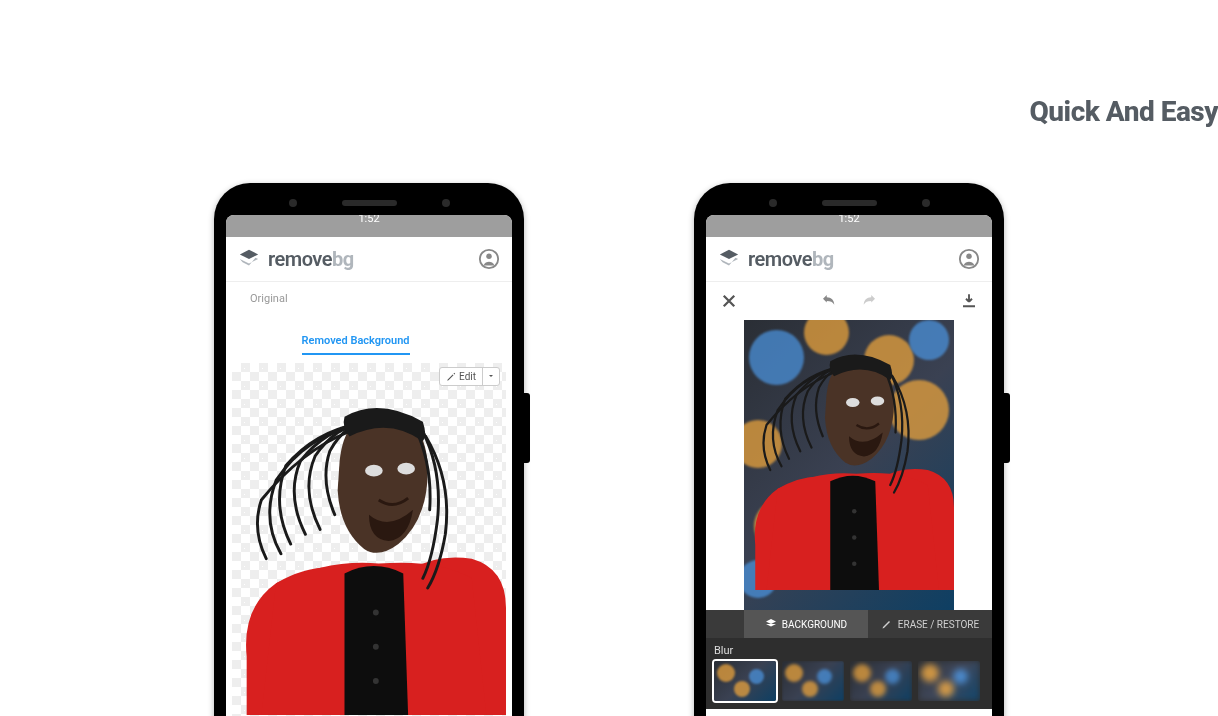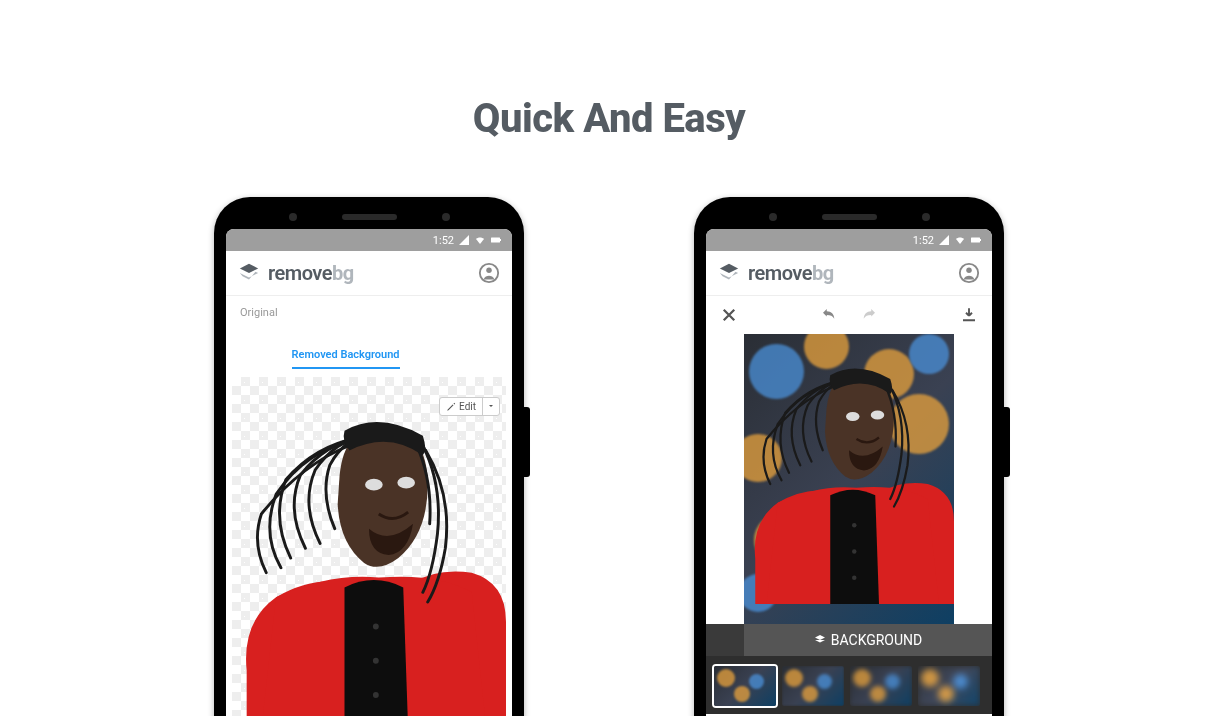--- a/index.html
+++ b/index.html
@@ -1,53 +1,53 @@
 <!DOCTYPE html>
 <html><head>
 <meta charset="utf-8">
 <style>
 * { margin:0; padding:0; box-sizing:border-box; }
 body { background:#fff; font-family:-apple-system,BlinkMacSystemFont,"Segoe UI",Roboto,sans-serif; width:1218px; height:716px; overflow:hidden; }
-.heading { text-align:center; font-size:40px; font-weight:800; color:#555c63; margin-top:95px; letter-spacing:-0.5px; }
+.heading { text-align:right; font-size:28px; font-weight:800; color:#555c63; margin-top:95px; letter-spacing:-0.5px; }
 .phones { display:flex; justify-content:center; gap:170px; margin-top:55px; }
 .phone { width:310px; height:540px; background:#000; border-radius:36px 36px 0 0; padding:12px 12px 0 12px; position:relative; box-shadow:0 2px 6px rgba(0,0,0,.3); }
 .phone::after { content:""; position:absolute; right:-6px; top:210px; width:6px; height:70px; background:#000; border-radius:0 3px 3px 0; }
 .speaker-row { display:flex; justify-content:center; align-items:center; gap:45px; margin-top:4px; margin-bottom:8px; }
 .dot { width:8px; height:8px; background:#2a2a2a; border-radius:50%; }
 .speaker { width:55px; height:6px; background:#2a2a2a; border-radius:3px; }
 .screen { background:#fff; width:100%; height:100%; border-radius:8px 8px 0 0; overflow:hidden; display:flex; flex-direction:column; }
-.status-bar { background:#9e9e9e; color:#fff; height:22px; display:flex; justify-content:flex-end; align-items:center; padding:0 10px; font-size:11px; gap:4px; }
+.status-bar { background:#9e9e9e; color:#fff; height:22px; display:flex; justify-content:flex-end; align-items:center; padding:0 10px; font-size:11px; gap:4px;flex-direction:column; }
 .status-bar svg { width:12px; height:12px; fill:#fff; }
 .header { display:flex; align-items:center; padding:10px 12px; border-bottom:1px solid #eee; }
 .logo-icon { width:22px; height:22px; margin-right:8px; }
 .logo-text { font-size:20px; font-weight:600; color:#555c63; letter-spacing:-0.5px; }
 .logo-text .bg { color:#b0b6bc; font-weight:700; }
 .user-icon { margin-left:auto; width:22px; height:22px; }
-.tabs { display:flex; gap:14px; padding:10px 14px 0 14px; font-size:11px; }
+.tabs { display:flex; gap:14px; padding:10px 14px 0 24px; font-size:11px; }
 .tab { color:#999; cursor:pointer; padding-bottom:6px; }
 .tab.active { color:#2196f3; border-bottom:2px solid #2196f3; font-weight:600;margin-top:42px; }
 .canvas-wrap { position:relative; margin:8px 6px 0 6px; flex:1; overflow:hidden; }
 .checker { position:absolute; inset:0; background-image:
   linear-gradient(45deg,#eee 25%,transparent 25%),
   linear-gradient(-45deg,#eee 25%,transparent 25%),
   linear-gradient(45deg,transparent 75%,#eee 75%),
   linear-gradient(-45deg,transparent 75%,#eee 75%);
   background-size:18px 18px; background-position:0 0,0 9px,9px -9px,-9px 0; }
-.edit-btn { position:absolute; top:20px; right:6px; display:flex; align-items:center; background:#fff; border:1px solid #ccc; border-radius:3px; font-size:10px; color:#555; z-index:3; }
+.edit-btn { position:absolute; top:4px; right:6px; display:flex; align-items:center; background:#fff; border:1px solid #ccc; border-radius:3px; font-size:10px; color:#555; z-index:3; }
 .edit-btn .lbl { padding:3px 6px; display:flex; align-items:center; gap:3px; }
 .edit-btn .chev { border-left:1px solid #ccc; padding:3px 4px; }
 .person { position:absolute; inset:0; z-index:2; }
 
 .toolbar2 { display:flex; justify-content:space-between; align-items:center; padding:10px 14px; }
 .toolbar2 .mid { display:flex; gap:22px; }
 .toolbar2 svg { width:18px; height:18px; fill:#555c63; cursor:pointer; }
 .editor-canvas { margin:0 auto; width:210px; height:290px; position:relative; overflow:hidden; }
 .bokeh { position:absolute; inset:0; background:linear-gradient(135deg,#2a2e35 0%,#3a4152 50%,#0e3f63 100%); }
 .bokeh-circle { position:absolute; border-radius:50%; filter:blur(1px); opacity:.75; }
-.editor-tabs { display:flex; background:#3a3a3a; color:#cfcfcf; font-size:14px;padding-left:38px; }
+.editor-tabs { display:flex; background:#3a3a3a; color:#cfcfcf; font-size:10px;padding-left:38px; }
 .etab { flex:1; display:flex; align-items:center; justify-content:center; gap:5px; padding:8px 0; cursor:pointer; }
 .etab.active { background:#555; color:#fff; }
 .etab svg { width:12px; height:12px; fill:currentColor; }
 .blur-section { background:#2e2e2e; color:#ddd; font-size:11px; padding:6px 8px 8px 8px; }
 .thumbs { display:flex; gap:6px; margin-top:4px; }
 .thumb { width:62px; height:40px; border-radius:2px; position:relative; overflow:hidden; cursor:pointer; }
 .thumb.selected { outline:2px solid #fff; }
 .thumb .bokeh { position:absolute; inset:0; }
 .thumb .bokeh.b2 { filter:blur(1px); }
 .thumb .bokeh.b3 { filter:blur(2px); }
@@ -226,22 +226,29 @@
           <path d="M115 55 Q150 35 195 60 Q200 75 195 80 Q160 55 120 75 Q112 65 115 55" fill="#1a1a1a"></path>
         </svg>
       </div>
       <div class="editor-tabs">
         <div class="etab active">
           <svg viewBox="0 0 24 24">
               <path d="M12 2L22 7 12 12 2 7z M2 12l10 5 10-5"></path>
             </svg>
           <span>BACKGROUND</span>
         </div>
+        <div class="etab">
+          <svg viewBox="0 0 24 24">
+              <path d="M3 21l3-1 12-12-2-2L4 18z"></path>
+            </svg>
+          <span>ERASE / RESTORE</span>
+        </div>
       </div>
       <div class="blur-section">
+        <div>Blur</div>
         <div class="thumbs">
           <div class="thumb selected">
               <div class="bokeh">
                 <div class="bokeh-circle" style="width:18px;height:18px;left:3px;top:3px;background:#e8a23c"></div>
                 <div class="bokeh-circle" style="width:15px;height:15px;left:35px;top:8px;background:#4a90d9"></div>
                 <div class="bokeh-circle" style="width:16px;height:16px;left:20px;top:20px;background:#e8a23c"></div>
               </div>
             </div>
           <div class="thumb">
               <div class="bokeh b2">

